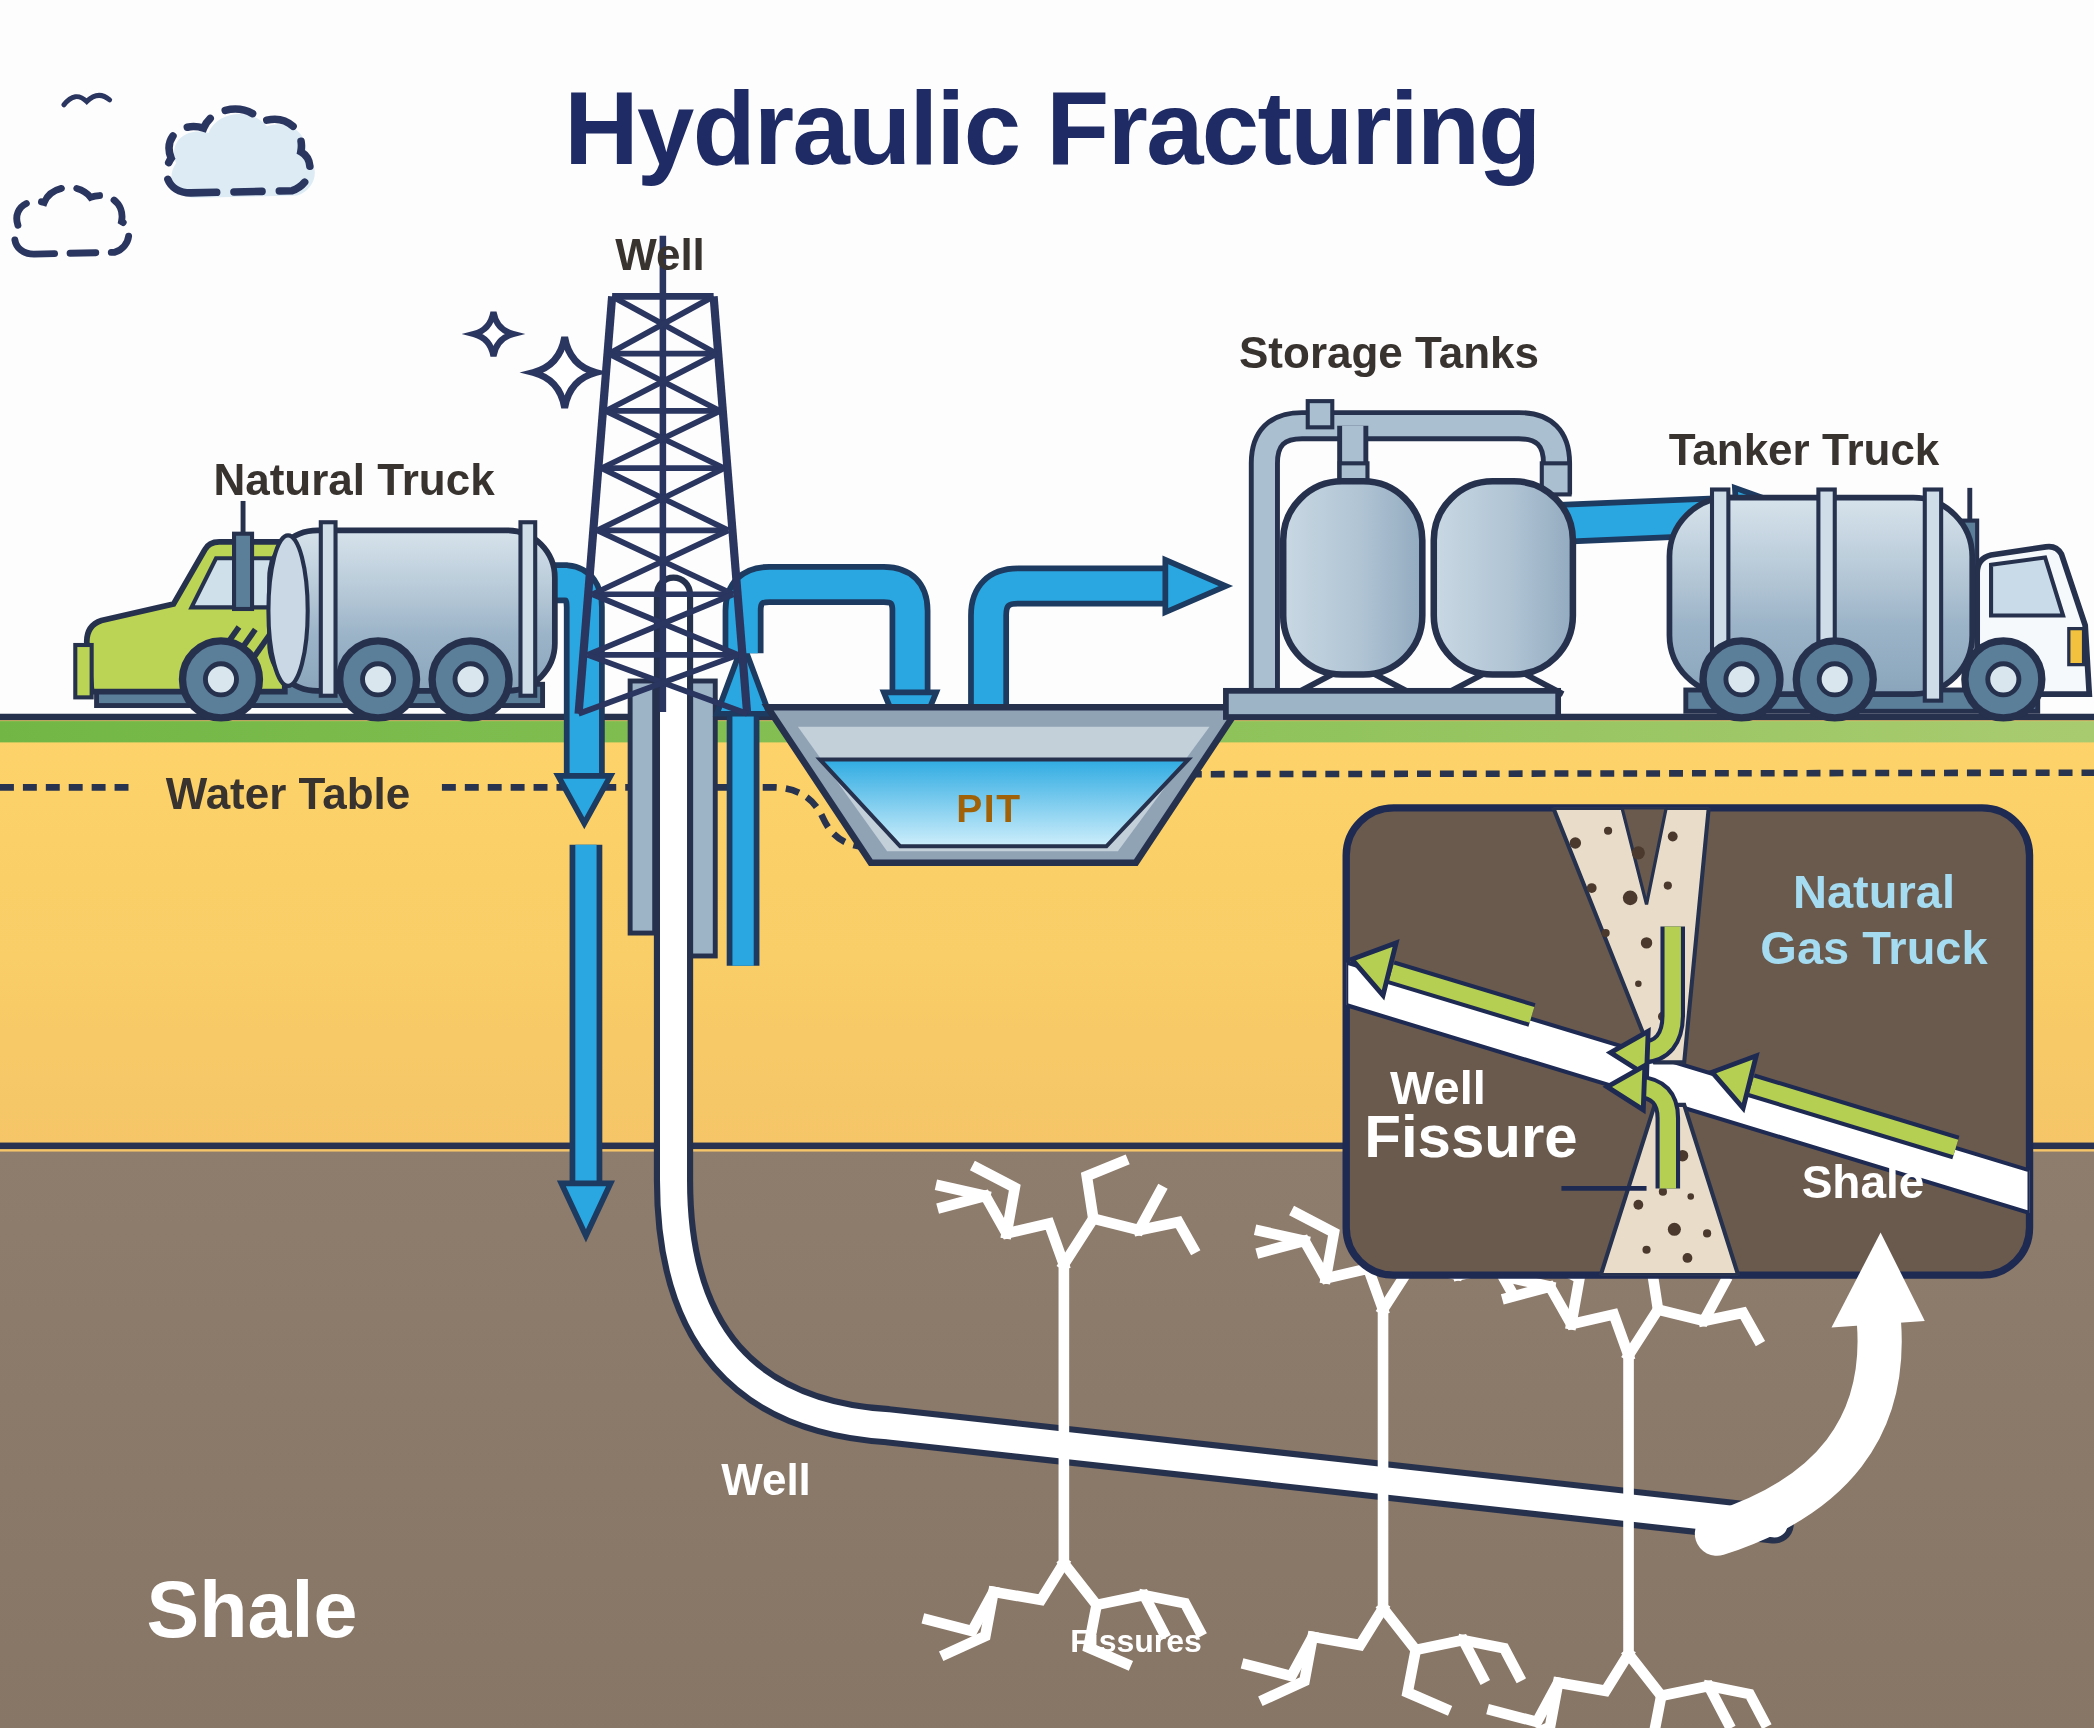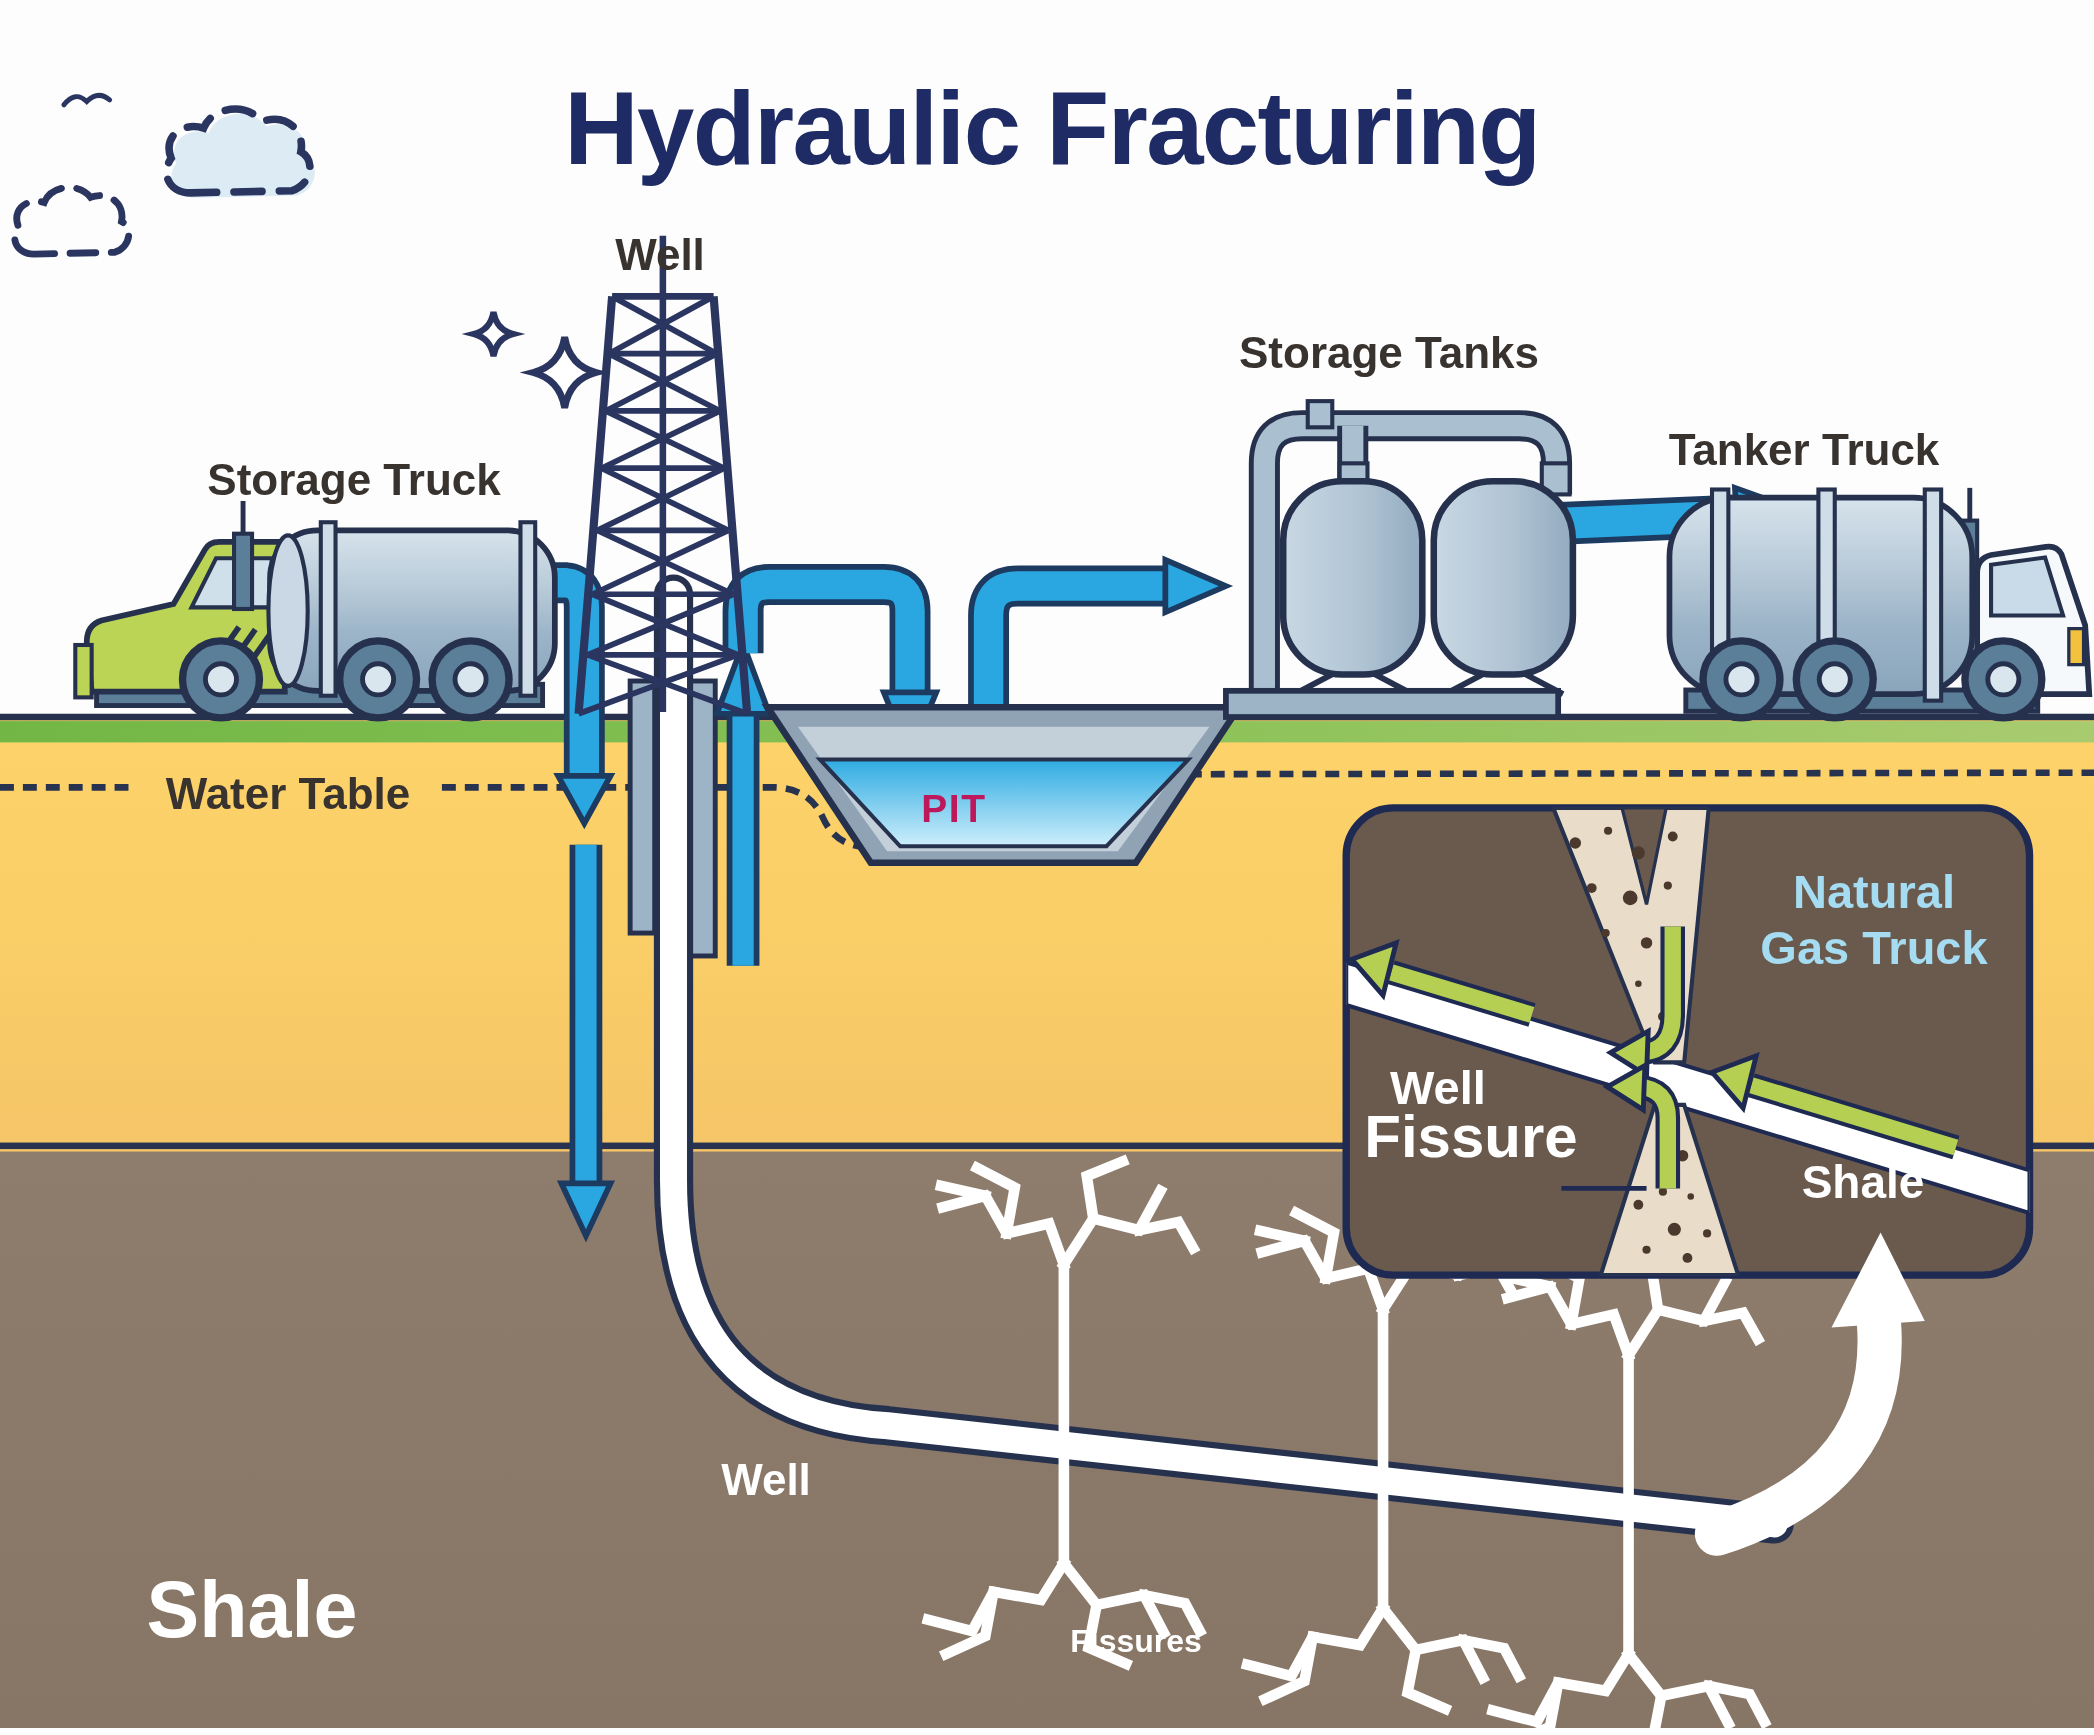--- a/index.html
+++ b/index.html
@@ -3,21 +3,21 @@
 <meta charset="utf-8">
 <style>
   html,body{margin:0;padding:0;background:#ffffff;}
   #stage{position:relative;width:2095px;height:1728px;overflow:hidden;background:#fdfdfd;
          font-family:"Liberation Sans", sans-serif;padding-left:17px;}
   #art{position:absolute;left:0;top:0;}
   .lbl{position:absolute;transform:translate(-50%,-50%);white-space:nowrap;
        font-family:"Liberation Sans", sans-serif;line-height:1.05;}
   .title{font-size:103px;font-weight:bold;color:#1f2b64;letter-spacing:-1.6px;}
   .dark{color:#38332f;font-weight:bold;font-size:44px;}
-  .pit{color:#be185d;font-weight:bold;font-size:39px;letter-spacing:1.6px;}
+  .pit{color:#a16207;font-weight:bold;font-size:39px;letter-spacing:1.6px;margin-left:35px;}
   .white{color:#ffffff;font-weight:bold;}
   .gas{color:#a6dcf2;font-weight:bold;font-size:47px;}
   .shaleBig{font-size:79px;}
 </style>
 </head>
 <body>
 
 <div id="stage">
 
 <svg id="art" width="2095" height="1736" viewBox="0 0 2560 2121">
@@ -297,21 +297,21 @@
   </g>
   <path d="M 78 128 Q 92 110 106 124 Q 120 110 134 122" fill="none" stroke="#2a3560" stroke-width="6" stroke-linecap="round"></path>
   <g fill="#ffffff" stroke="#2a3560">
     <use href="#spark" transform="translate(603,408) scale(0.75)" stroke-width="10"></use>
     <use href="#spark" transform="translate(690,455) scale(1.2)" stroke-width="7"></use>
   </g>
 </svg>
 
 <div class="lbl title" style="left:1052px;top:129px">Hydraulic Fracturing</div>
 <div class="lbl dark" style="left:660px;top:255px">Well</div>
-<div class="lbl dark" style="left:354px;top:480px">Storage Truck</div>
+<div class="lbl dark" style="left:354px;top:480px">Natural Truck</div>
 <div class="lbl dark" style="left:1389px;top:353px">Storage Tanks</div>
 <div class="lbl dark" style="left:1804px;top:450px">Tanker Truck</div>
 <div class="lbl dark" style="left:288px;top:794px">Water Table</div>
 <div class="lbl pit" style="left:954px;top:809px">PIT</div>
 <div class="lbl gas" style="left:1874px;top:892px">Natural</div>
 <div class="lbl gas" style="left:1874px;top:948px">Gas Truck</div>
 <div class="lbl white" style="left:1438px;top:1088px;font-size:47px">Well</div>
 <div class="lbl white" style="left:1471px;top:1136px;font-size:60px">Fissure</div>
 <div class="lbl white" style="left:1863px;top:1182px;font-size:46px">Shale</div>
 <div class="lbl white" style="left:766px;top:1480px;font-size:44px">Well</div>

